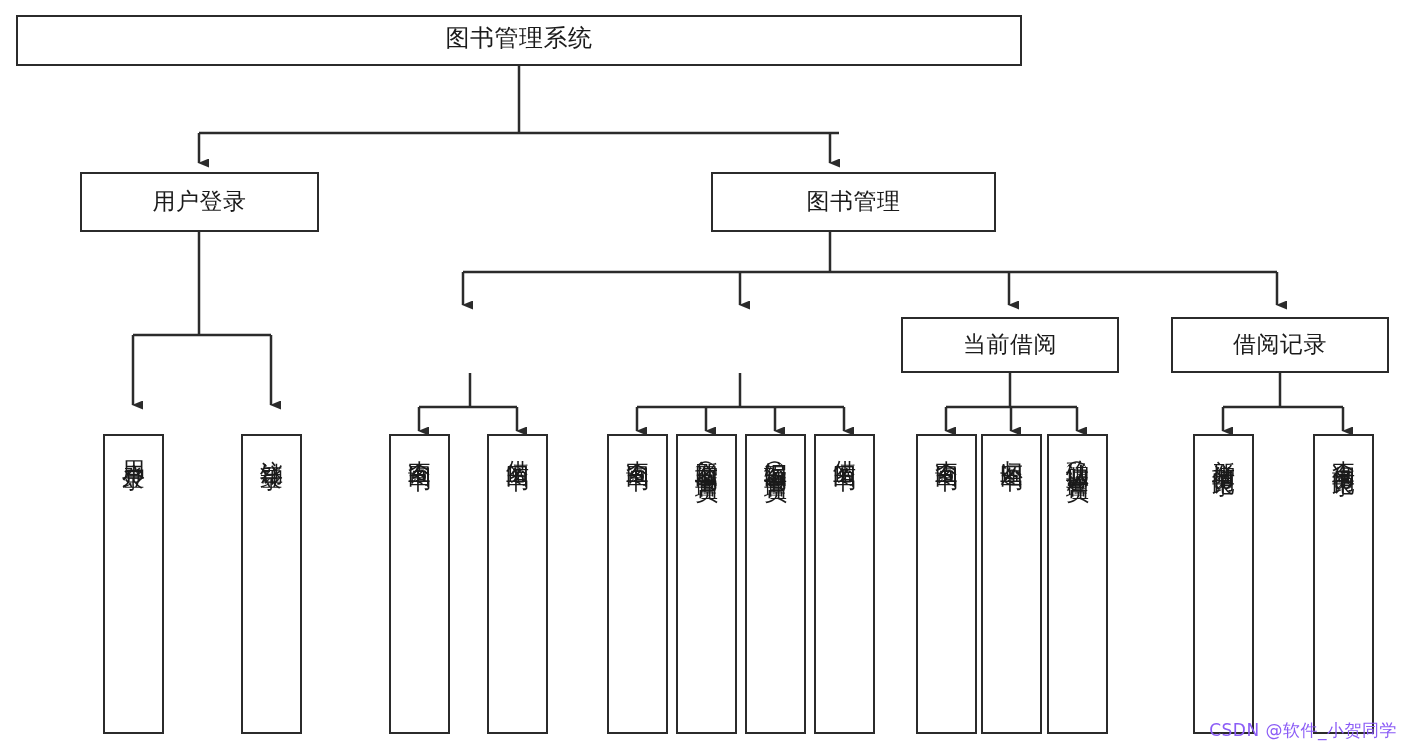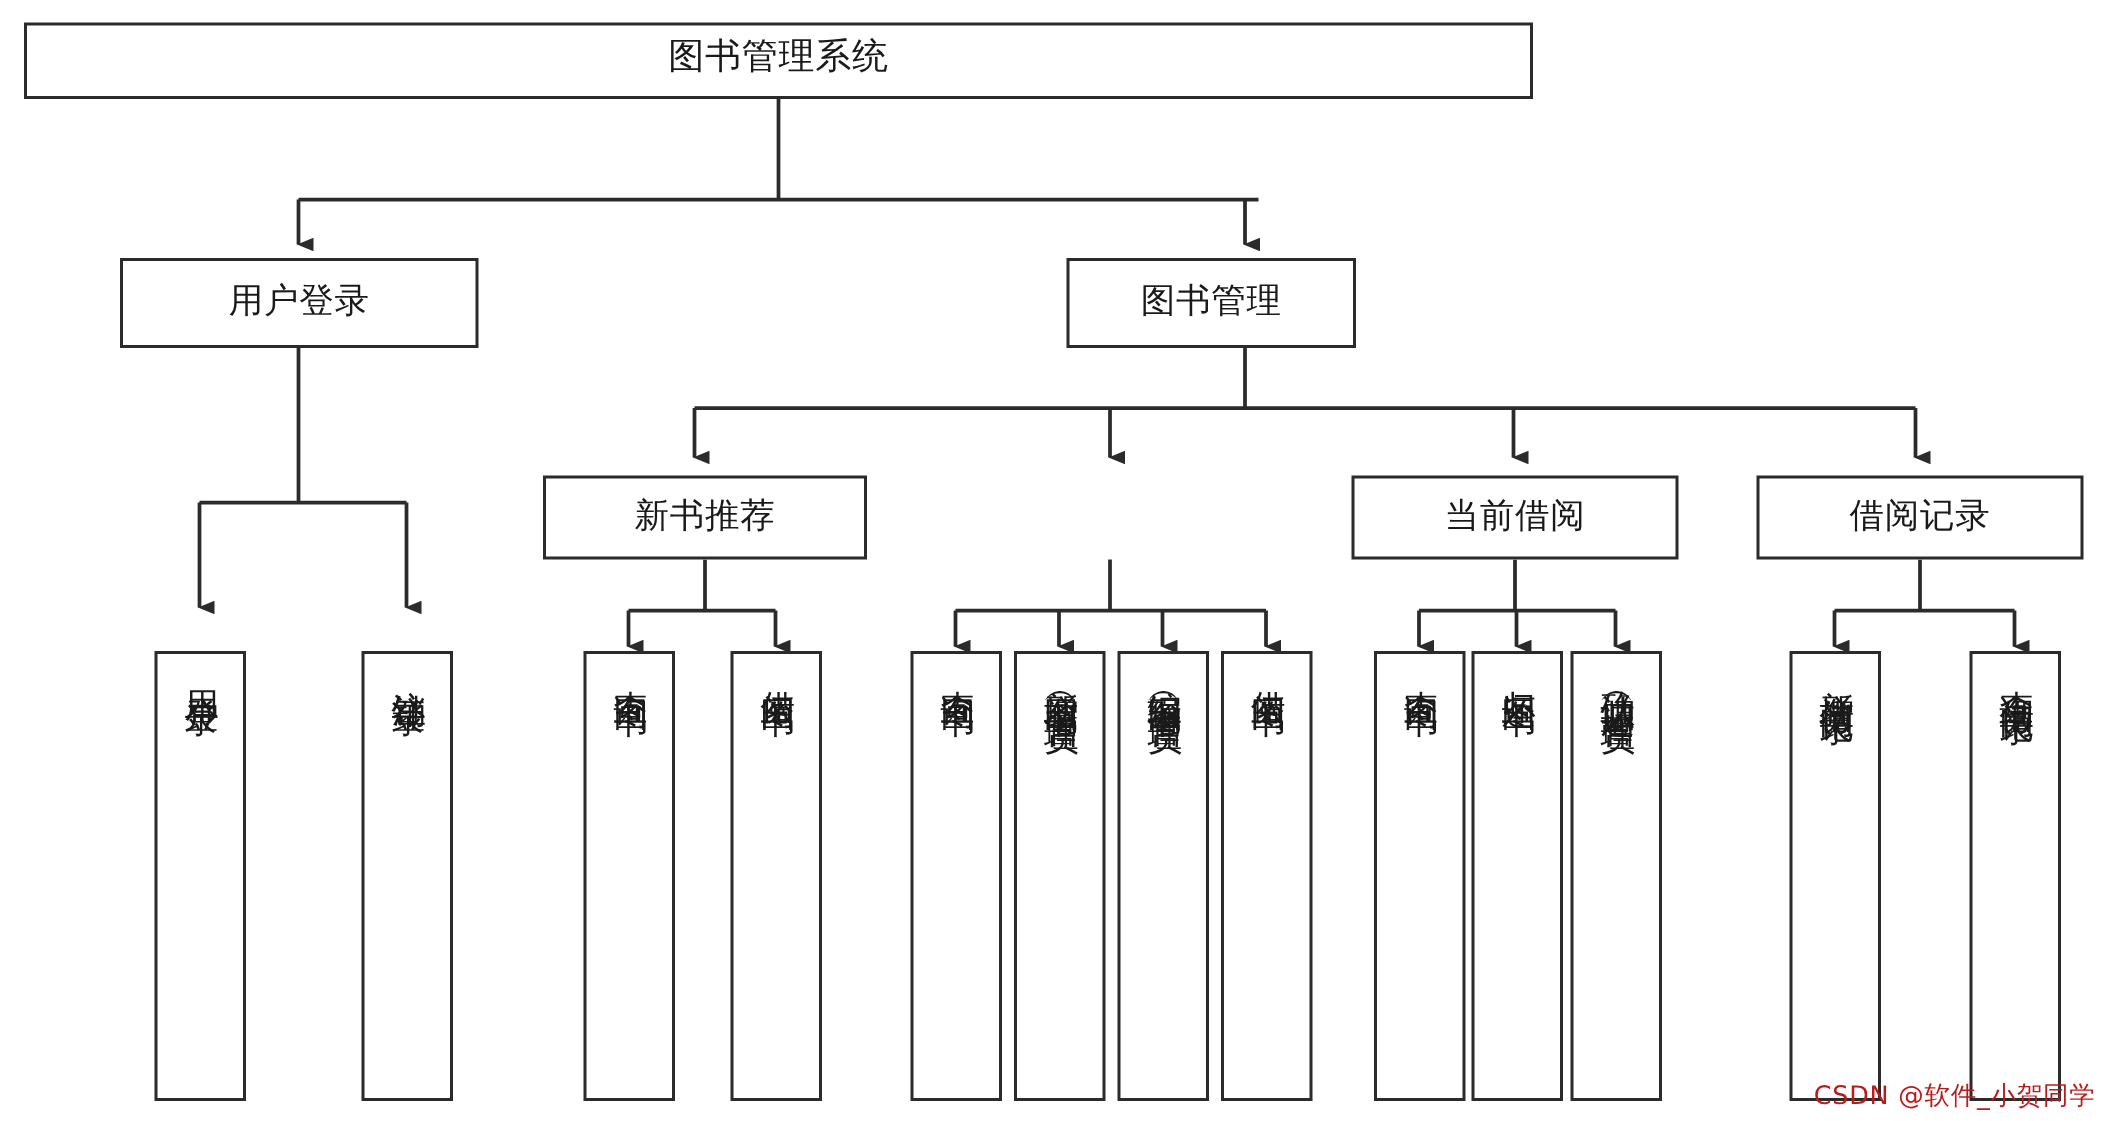--- a/index.html
+++ b/index.html
@@ -62,21 +62,21 @@
     font-size: 23px;
     line-height: 1.0;
     letter-spacing: 3px;
     white-space: nowrap;
   }
   .watermark {
     position: absolute;
     right: 8px;
     bottom: 5px;
     font-size: 17px;
-    color: #b91c1c;
+    color: #8b5cf6;
     letter-spacing: 0.5px;
     white-space: nowrap;
   }
 </style>
 </head>
 <body>
 
 <div id="canvas">
 
   <svg id="wires" viewBox="0 0 1405 747" xmlns="http://www.w3.org/2000/svg">
@@ -130,27 +130,24 @@
     </g>
   </svg>
 
   <div class="node h root" style="left:16px; top:15px; width:1006px; height:51px;">
     <span class="node-label">图书管理系统</span>
   </div>
 
   <div class="node h" style="left:80px; top:172px; width:239px; height:60px;">
     <span class="node-label">用户登录</span>
   </div>
-  <div class="node h" style="left:711px; top:172px; width:193px; height:60px;">
+  <div class="node h" style="left:711px; top:172px; width:285px; height:60px;">
     <span class="node-label">图书管理</span>
   </div>
 
-  <div class="node h" style="left:362px; top:317px; width:216px; height:56px;">
-    <span class="node-label">新书推荐</span>
-  </div>
   <div class="node h" style="left:901px; top:317px; width:218px; height:56px;">
     <span class="node-label">当前借阅</span>
   </div>
   <div class="node h" style="left:1171px; top:317px; width:218px; height:56px;">
     <span class="node-label">借阅记录</span>
   </div>
 
   <div class="node v" style="left:103px; top:434px; width:61px; height:300px;">
     <span class="node-label">用户登录</span>
   </div>

